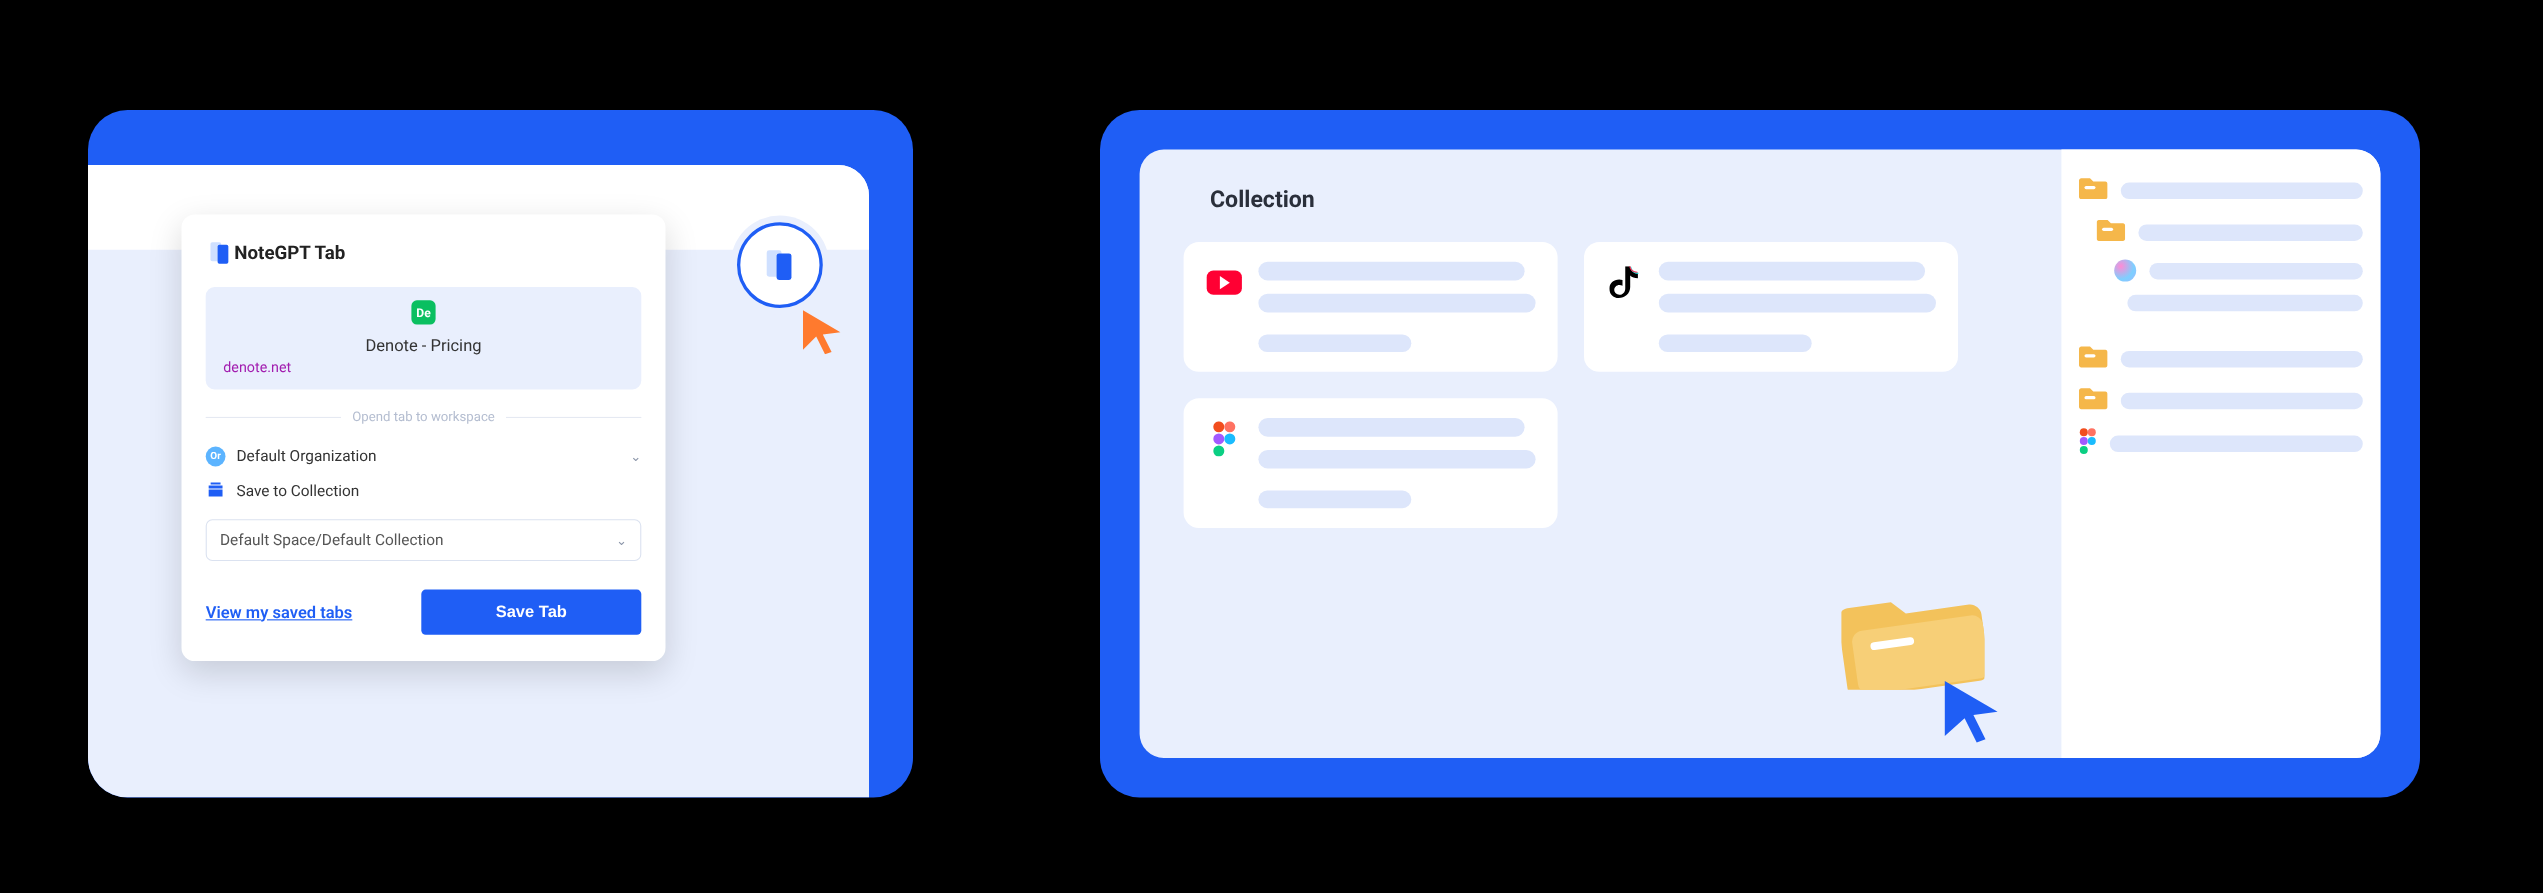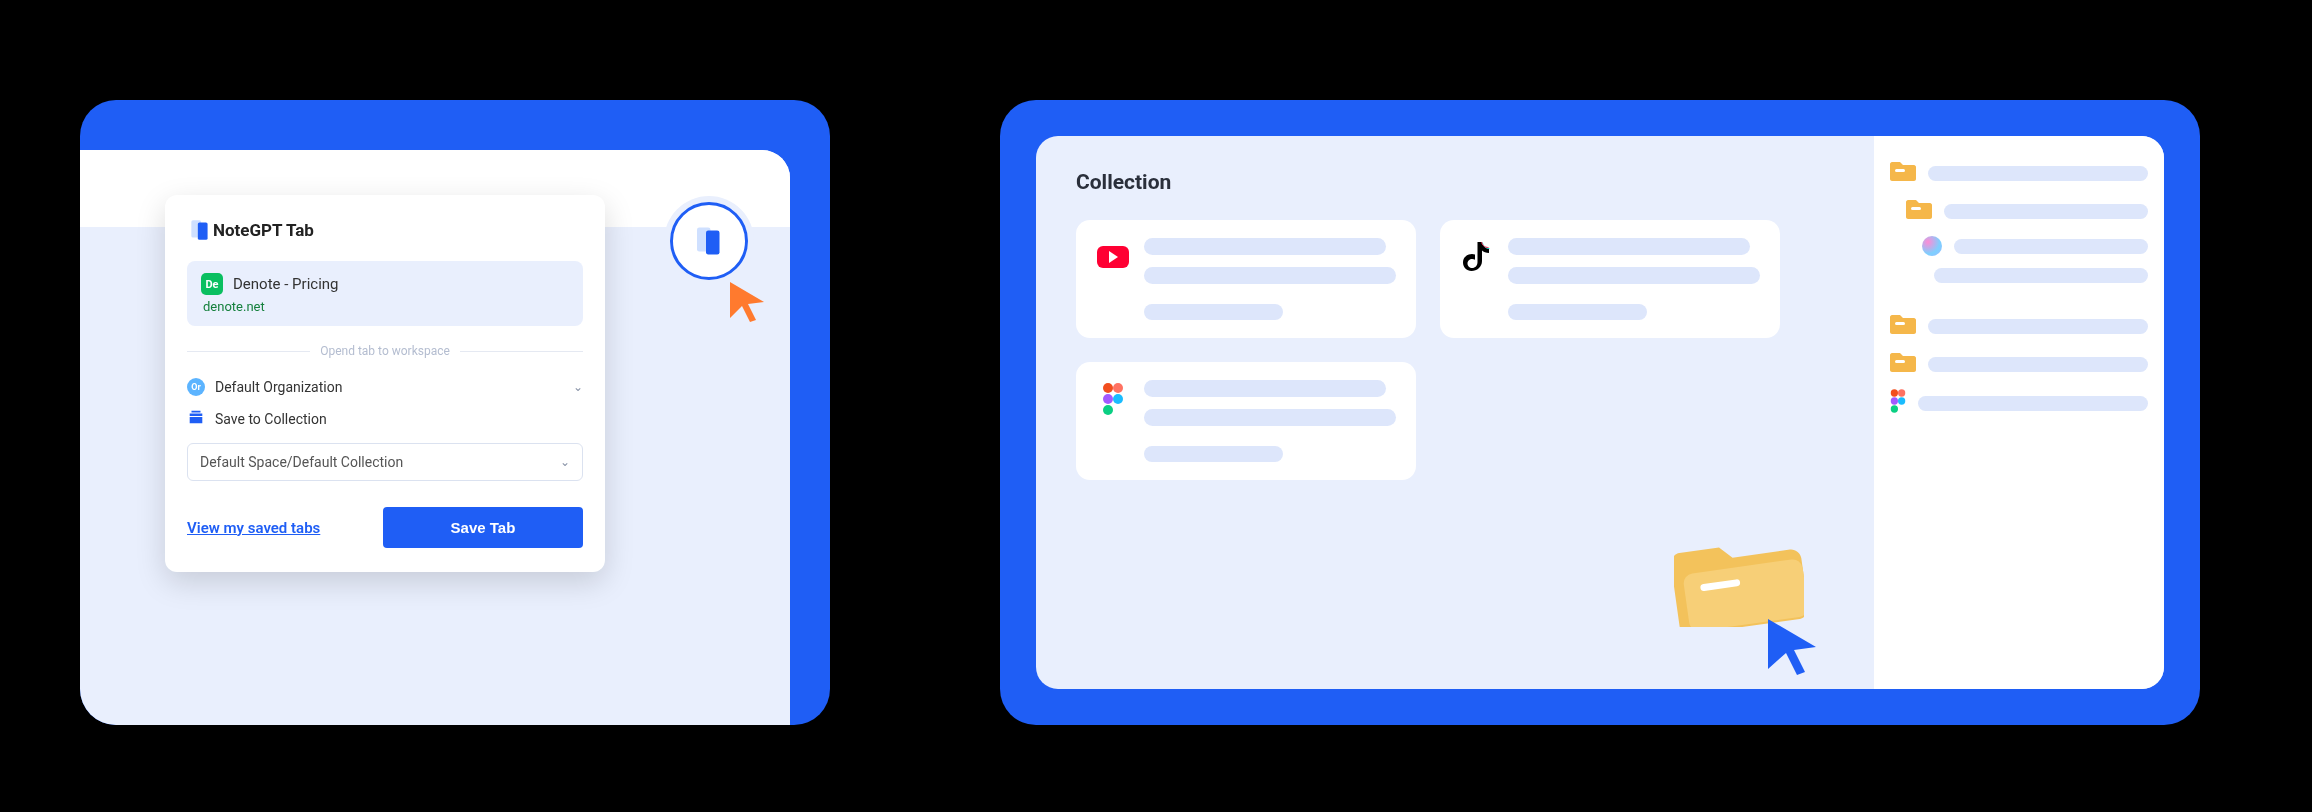--- a/index.html
+++ b/index.html
@@ -82,29 +82,30 @@
     background: #e9effd;
     border-radius: 8px;
     padding: 12px 14px;
     margin-bottom: 18px;
   }
   .site-card-row {
     display: flex;
     align-items: center;
     gap: 10px;
     margin-bottom: 4px;
+    flex-direction: column;
   }
   .site-icon {
     width: 22px; height: 22px; border-radius: 5px;
     background: #0abf60;
     display:flex; align-items:center; justify-content:center;
     color:#fff; font-size:11px; font-weight:700;
   }
   .site-name { font-size: 15px; color: #333; }
-  .site-url { font-size: 13px; color: #15803d; margin-left: 2px; }
+  .site-url { font-size: 13px; color: #a21caf; margin-left: 2px; }
   .divider-row {
     display: flex;
     align-items: center;
     gap: 10px;
     margin: 4px 0 14px 0;
   }
   .divider-line { flex: 1; height: 1px; background: #e5e9f2; }
   .divider-text { font-size: 12px; color: #b4bdd0; }
   .opt-row {
     display: flex;
@@ -181,20 +182,21 @@
   .collection-area {
     flex: 1;
     padding: 34px 40px;
     position: relative;
   }
   .collection-title {
     font-size: 21px;
     font-weight: 700;
     color: #2a2f3b;
     margin-bottom: 26px;
+    margin-left: 24px;
   }
   .cards-grid {
     display: flex;
     flex-wrap: wrap;
     gap: 24px;
   }
   .card {
     width: 340px;
     height: 118px;
     background: #fff;

